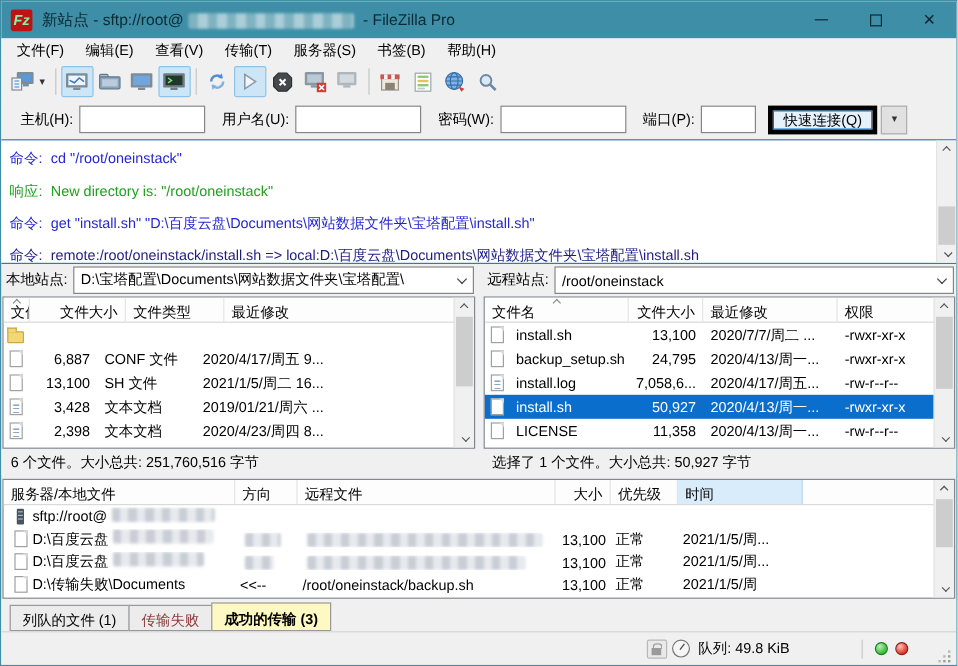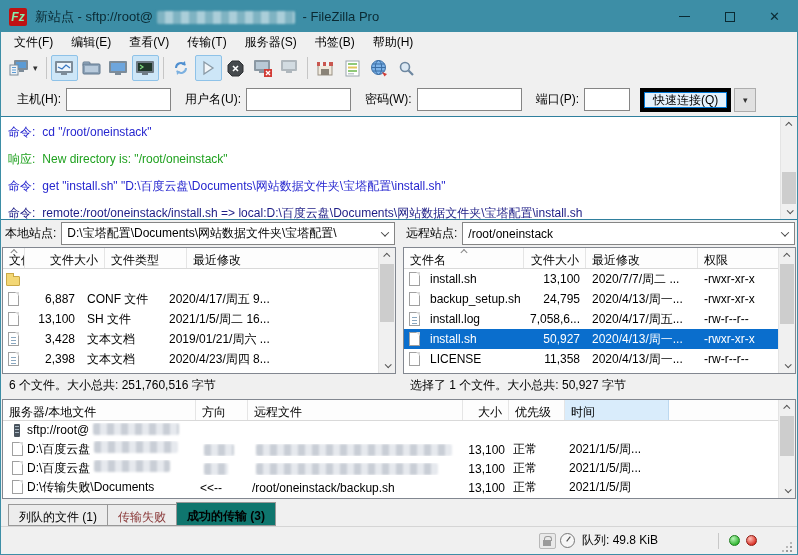--- a/index.html
+++ b/index.html
@@ -133,21 +133,21 @@
   .qc-pri    { width:56px; flex:0 0 56px; }
   .qc-time   { width:104px; flex:0 0 104px; }
   .qc-time.hl { background:#d9ecfb; border-right:1px solid #bcd8ef; }
   .qrow { display:flex; height:19px; align-items:center; }
   .qcell { padding:0 4px; white-space:nowrap; overflow:hidden; display:flex; align-items:flex-start; }
 
   
   .tabsbar { flex:0 0 27px; display:flex; align-items:flex-end; padding-left:7px; background:#f0f0f0; }
   .tab { height:22px; padding:4px 10px 0; border:1px solid #989898; background:#ececec;
          margin-right:-1px; white-space:nowrap; }
-  .tab.active { background:#0f766e; font-weight:bold; height:24px; padding-top:5px; }
+  .tab.active { background:#fef9c3; font-weight:bold; height:24px; padding-top:5px; }
   .tab.failed { color:#8b3a3a; }
 
   
   .statusbar { flex:1; display:flex; align-items:center; justify-content:flex-end;
                background:#f0f0f0; border-top:1px solid #d5d5d5; padding:0 4px; }
   .slock { width:17px; height:16px; border:1px solid #b8b8b8; background:#e9e9e9; border-radius:2px;
            display:flex; align-items:flex-end; justify-content:center; margin-right:4px; }
   .lockglyph { width:8px; height:6px; background:#9a9a9a; position:relative; margin-bottom:2px; }
   .lockglyph::before { content:''; position:absolute; top:-4px; left:1px; width:6px; height:4px;
                        border:1px solid #9a9a9a; border-bottom:none; border-radius:3px 3px 0 0; }

